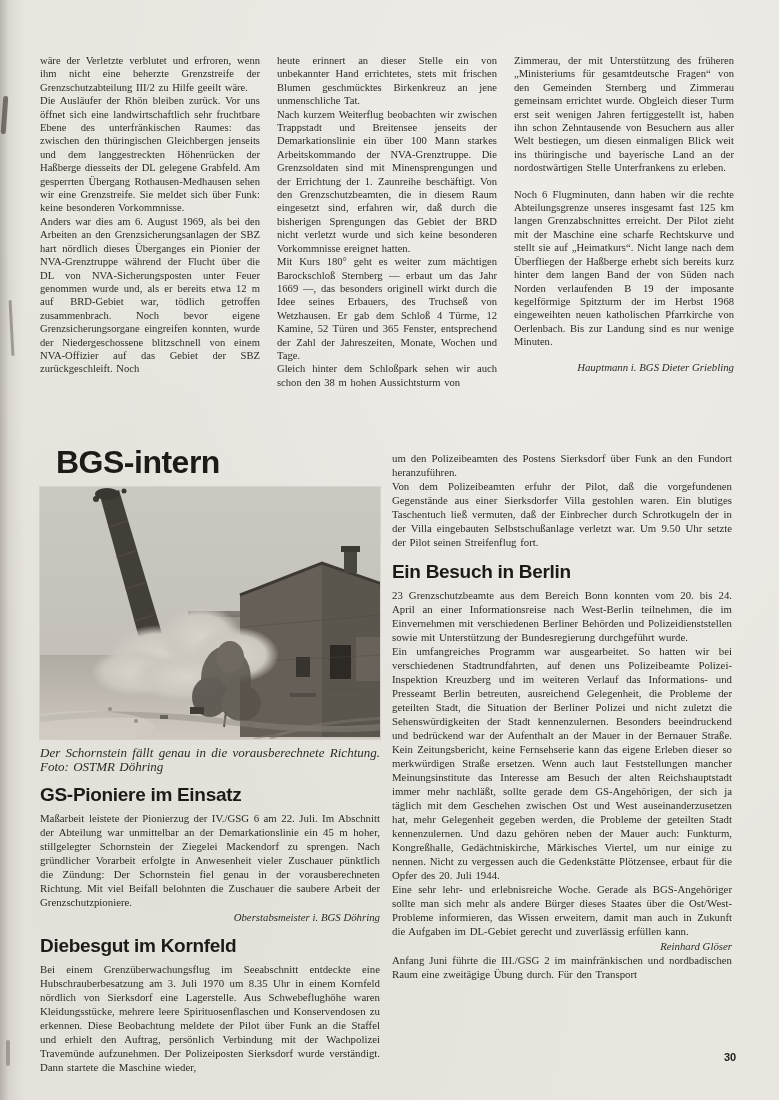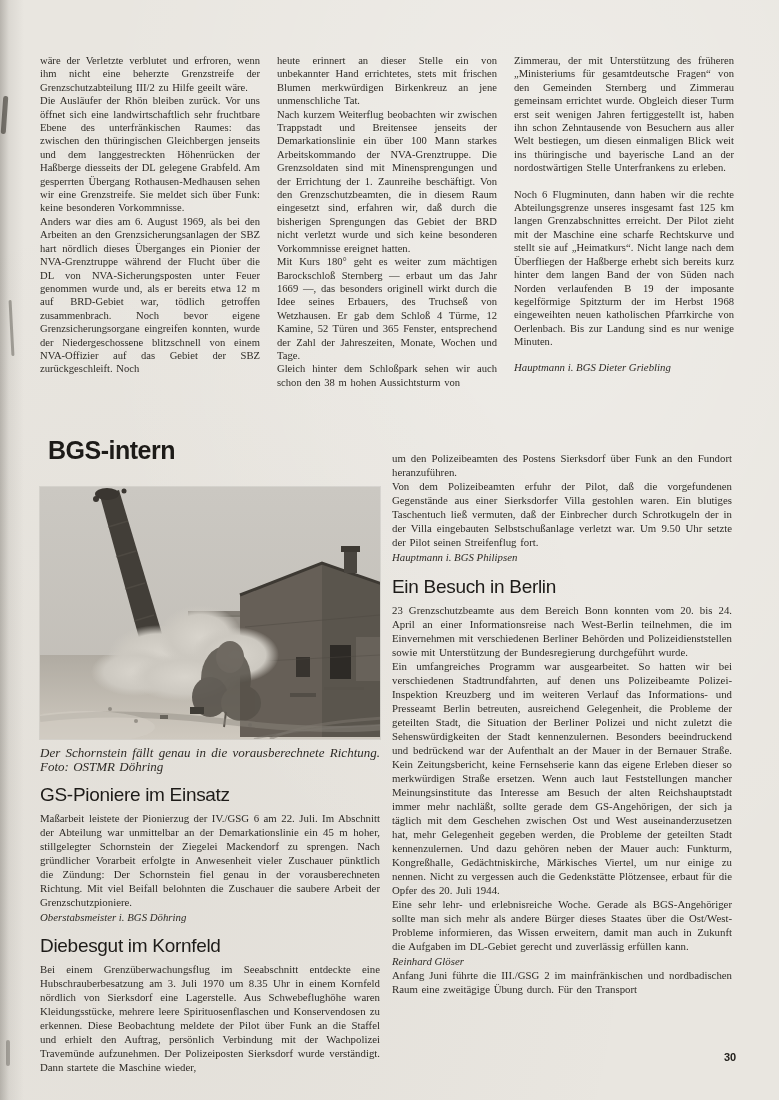--- a/index.html
+++ b/index.html
@@ -13,34 +13,34 @@
   .smudge1{position:absolute;left:2px;top:96px;width:5px;height:38px;background:rgba(40,36,30,.55);border-radius:3px;transform:rotate(4deg);}
   .smudge2{position:absolute;left:10px;top:300px;width:3px;height:56px;background:rgba(40,36,30,.35);border-radius:2px;transform:rotate(-3deg);}
   .smudge3{position:absolute;left:6px;top:1040px;width:4px;height:26px;background:rgba(40,36,30,.3);border-radius:2px;}
 
   p{margin:0;text-align:justify;word-spacing:1px;}
   .top-section{position:absolute;left:40px;top:54px;width:694px;display:flex;gap:17px;
                font-size:10.6px;line-height:13.4px;}
   .tcol{width:220px;}
   .tcol3 p + p{margin-top:13px;}
 
-  .author{font-style:italic;margin-top:10px;font-size:10.8px;}
+  .author{font-style:italic;text-align:right;margin-top:10px;font-size:10.8px;}
   .tcol3 .author{margin-top:12px;}
 
-  .headline{position:absolute;left:40px;top:428px;margin:8px;
+  .headline{position:absolute;left:40px;top:428px;margin:16px;
             font-family:"Liberation Sans",sans-serif;font-weight:bold;
-            font-size:25px;letter-spacing:-0.5px;color:#1d1b18;}
+            font-size:32px;letter-spacing:-0.5px;color:#1d1b18;}
 
   .left-col{position:absolute;left:40px;top:487px;width:340px;font-size:10.8px;line-height:14px;}
   .right-col{position:absolute;left:392px;top:451px;width:340px;font-size:10.8px;line-height:14px;}
 
   .photo{width:340px;height:252px;outline:1px solid rgba(0,0,0,.08);}
   .caption{font-style:italic;margin-top:7px;font-size:13px;line-height:13.5px;text-align:justify;word-spacing:1px;}
 
-  h2{font-family:"Liberation Sans",sans-serif;font-weight:normal;font-size:19px;
+  h2{font-family:"Liberation Sans",sans-serif;font-weight:bold;font-size:19px;
      letter-spacing:-0.3px;color:#1d1b18;margin:0;}
   .left-col h2{margin-top:15px;margin-bottom:9px;}
   .right-col h2{margin-top:16px;margin-bottom:9px;}
   .left-col .author, .right-col .author{margin-top:1px;}
 
   .page-number{position:absolute;left:724px;top:1051px;
                font-family:"Liberation Sans",sans-serif;font-weight:bold;font-size:11px;color:#23211d;}
 </style>
 </head>
 <body>
@@ -51,21 +51,21 @@
   <div class="smudge2"></div>
   <div class="smudge3"></div>
 
   <div class="top-section">
     <div class="tcol">
       <p>wäre der Verletzte verblutet und erfroren, wenn ihm nicht eine beherzte Grenzstreife der Grenzschutzabteilung III/2 zu Hilfe geeilt wäre.</p>
       <p>Die Ausläufer der Rhön bleiben zurück. Vor uns öffnet sich eine landwirtschaftlich sehr fruchtbare Ebene des unterfränkischen Raumes: das zwischen den thüringischen Gleichbergen jenseits und dem langgestreckten Höhenrücken der Haßberge diesseits der DL gelegene Grabfeld. Am gesperrten Übergang Rothausen-Medhausen sehen wir eine Grenzstreife. Sie meldet sich über Funk: keine besonderen Vorkommnisse.</p>
       <p>Anders war dies am 6. August 1969, als bei den Arbeiten an den Grenzsicherungsanlagen der SBZ hart nördlich dieses Überganges ein Pionier der NVA-Grenztruppe während der Flucht über die DL von NVA-Sicherungsposten unter Feuer genommen wurde und, als er bereits etwa 12 m auf BRD-Gebiet war, tödlich getroffen zusammenbrach. Noch bevor eigene Grenzsicherungsorgane eingreifen konnten, wurde der Niedergeschossene blitzschnell von einem NVA-Offizier auf das Gebiet der SBZ zurückgeschleift. Noch</p>
     </div>
     <div class="tcol">
-      <p>heute erinnert an dieser Stelle ein von unbekannter Hand errichtetes, stets mit frischen Blumen merkwürdigen Birkenkreuz an jene unmenschliche Tat.</p>
+      <p>heute erinnert an dieser Stelle ein von unbekannter Hand errichtetes, stets mit frischen Blumen geschmücktes Birkenkreuz an jene unmenschliche Tat.</p>
       <p>Nach kurzem Weiterflug beobachten wir zwischen Trappstadt und Breitensee jenseits der Demarkationslinie ein über 100 Mann starkes Arbeitskommando der NVA-Grenztruppe. Die Grenzsoldaten sind mit Minensprengungen und der Errichtung der 1. Zaunreihe beschäftigt. Von den Grenzschutzbeamten, die in diesem Raum eingesetzt sind, erfahren wir, daß durch die bisherigen Sprengungen das Gebiet der BRD nicht verletzt wurde und sich keine besonderen Vorkommnisse ereignet hatten.</p>
       <p>Mit Kurs 180° geht es weiter zum mächtigen Barockschloß Sternberg — erbaut um das Jahr 1669 —, das besonders originell wirkt durch die Idee seines Erbauers, des Truchseß von Wetzhausen. Er gab dem Schloß 4 Türme, 12 Kamine, 52 Türen und 365 Fenster, entsprechend der Zahl der Jahreszeiten, Monate, Wochen und Tage.</p>
       <p>Gleich hinter dem Schloßpark sehen wir auch schon den 38 m hohen Aussichtsturm von</p>
     </div>
     <div class="tcol tcol3">
       <p>Zimmerau, der mit Unterstützung des früheren „Ministeriums für gesamtdeutsche Fragen“ von den Gemeinden Sternberg und Zimmerau gemeinsam errichtet wurde. Obgleich dieser Turm erst seit wenigen Jahren fertiggestellt ist, haben ihn schon Zehntausende von Besuchern aus aller Welt bestiegen, um diesen einmaligen Blick weit ins thüringische und bayerische Land an der nordostwärtigen Stelle Unterfrankens zu erleben.</p>
       <p>Noch 6 Flugminuten, dann haben wir die rechte Abteilungsgrenze unseres insgesamt fast 125 km langen Grenzabschnittes erreicht. Der Pilot zieht mit der Maschine eine scharfe Rechtskurve und stellt sie auf „Heimatkurs“. Nicht lange nach dem Überfliegen der Haßberge erhebt sich bereits kurz hinter dem langen Band der von Süden nach Norden verlaufenden B 19 der imposante kegelförmige Spitzturm der im Herbst 1968 eingeweihten neuen katholischen Pfarrkirche von Oerlenbach. Bis zur Landung sind es nur wenige Minuten.</p>
       <div class="author">Hauptmann i. BGS Dieter Griebling</div>
     </div>
   </div>
@@ -151,21 +151,20 @@
     <p>Maßarbeit leistete der Pionierzug der IV./GSG 6 am 22. Juli. Im Abschnitt der Abteilung war unmittelbar an der Demarkationslinie ein 45 m hoher, stillgelegter Schornstein der Ziegelei Mackendorf zu sprengen. Nach gründlicher Vorarbeit erfolgte in Anwesenheit vieler Zuschauer pünktlich die Zündung: Der Schornstein fiel genau in der vorausberechneten Richtung. Mit viel Beifall belohnten die Zuschauer die saubere Arbeit der Grenzschutzpioniere.</p>
     <div class="author">Oberstabsmeister i. BGS Döhring</div>
 
     <h2>Diebesgut im Kornfeld</h2>
     <p>Bei einem Grenzüberwachungsflug im Seeabschnitt entdeckte eine Hubschrauberbesatzung am 3. Juli 1970 um 8.35 Uhr in einem Kornfeld nördlich von Sierksdorf eine Lagerstelle. Aus Schwebeflughöhe waren Kleidungsstücke, mehrere leere Spirituosenflaschen und Konservendosen zu erkennen. Diese Beobachtung meldete der Pilot über Funk an die Staffel und erhielt den Auftrag, persönlich Verbindung mit der Wachpolizei Travemünde aufzunehmen. Der Polizeiposten Sierksdorf wurde verständigt. Dann startete die Maschine wieder,</p>
   </div>
 
   <div class="right-col">
     <p>um den Polizeibeamten des Postens Sierksdorf über Funk an den Fundort heranzuführen.</p>
     <p>Von dem Polizeibeamten erfuhr der Pilot, daß die vorgefundenen Gegenstände aus einer Sierksdorfer Villa gestohlen waren. Ein blutiges Taschentuch ließ vermuten, daß der Einbrecher durch Schrotkugeln der in der Villa eingebauten Selbstschußanlage verletzt war. Um 9.50 Uhr setzte der Pilot seinen Streifenflug fort.</p>
-    <div class="author">Hauptmann i. BGS Philipsen</div>
 
     <h2>Ein Besuch in Berlin</h2>
     <p>23 Grenzschutzbeamte aus dem Bereich Bonn konnten vom 20. bis 24. April an einer Informationsreise nach West-Berlin teilnehmen, die im Einvernehmen mit verschiedenen Berliner Behörden und Polizeidienststellen sowie mit Unterstützung der Bundesregierung durchgeführt wurde.</p>
     <p>Ein umfangreiches Programm war ausgearbeitet. So hatten wir bei verschiedenen Stadtrundfahrten, auf denen uns Polizeibeamte Polizei-Inspektion Kreuzberg und im weiteren Verlauf das Informations- und Presseamt Berlin betreuten, ausreichend Gelegenheit, die Probleme der geteilten Stadt, die Situation der Berliner Polizei und nicht zuletzt die Sehenswürdigkeiten der Stadt kennenzulernen. Besonders beeindruckend und bedrückend war der Aufenthalt an der Mauer in der Bernauer Straße. Kein Zeitungsbericht, keine Fernsehserie kann das eigene Erleben dieser so merkwürdigen Straße ersetzen. Wenn auch laut Feststellungen mancher Meinungsinstitute das Interesse am Besuch der alten Reichshauptstadt immer mehr nachläßt, sollte gerade dem GS-Angehörigen, der sich ja täglich mit dem Geschehen zwischen Ost und West auseinanderzusetzen hat, mehr Gelegenheit gegeben werden, die Probleme der geteilten Stadt kennenzulernen. Und dazu gehören neben der Mauer auch: Funkturm, Kongreßhalle, Gedächtniskirche, Märkisches Viertel, um nur einige zu nennen. Nicht zu vergessen auch die Gedenkstätte Plötzensee, erbaut für die Opfer des 20. Juli 1944.</p>
     <p>Eine sehr lehr- und erlebnisreiche Woche. Gerade als BGS-Angehöriger sollte man sich mehr als andere Bürger dieses Staates über die Ost/West-Probleme informieren, das Wissen erweitern, damit man auch in Zukunft die Aufgaben im DL-Gebiet gerecht und zuverlässig erfüllen kann.</p>
     <div class="author">Reinhard Glöser</div>
 
     <p>Anfang Juni führte die III./GSG 2 im mainfränkischen und nordbadischen Raum eine zweitägige Übung durch. Für den Transport</p>
   </div>
 

